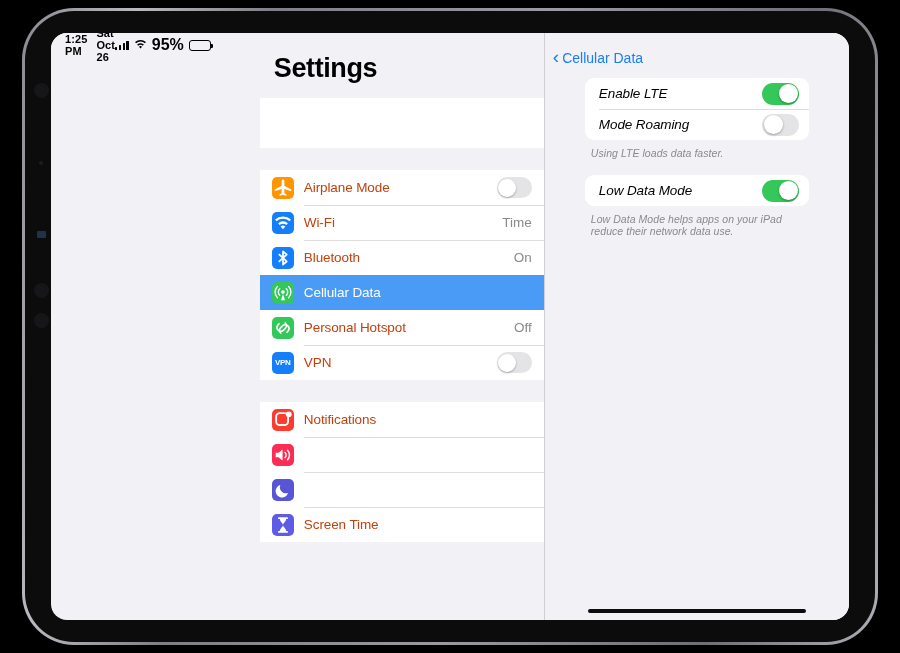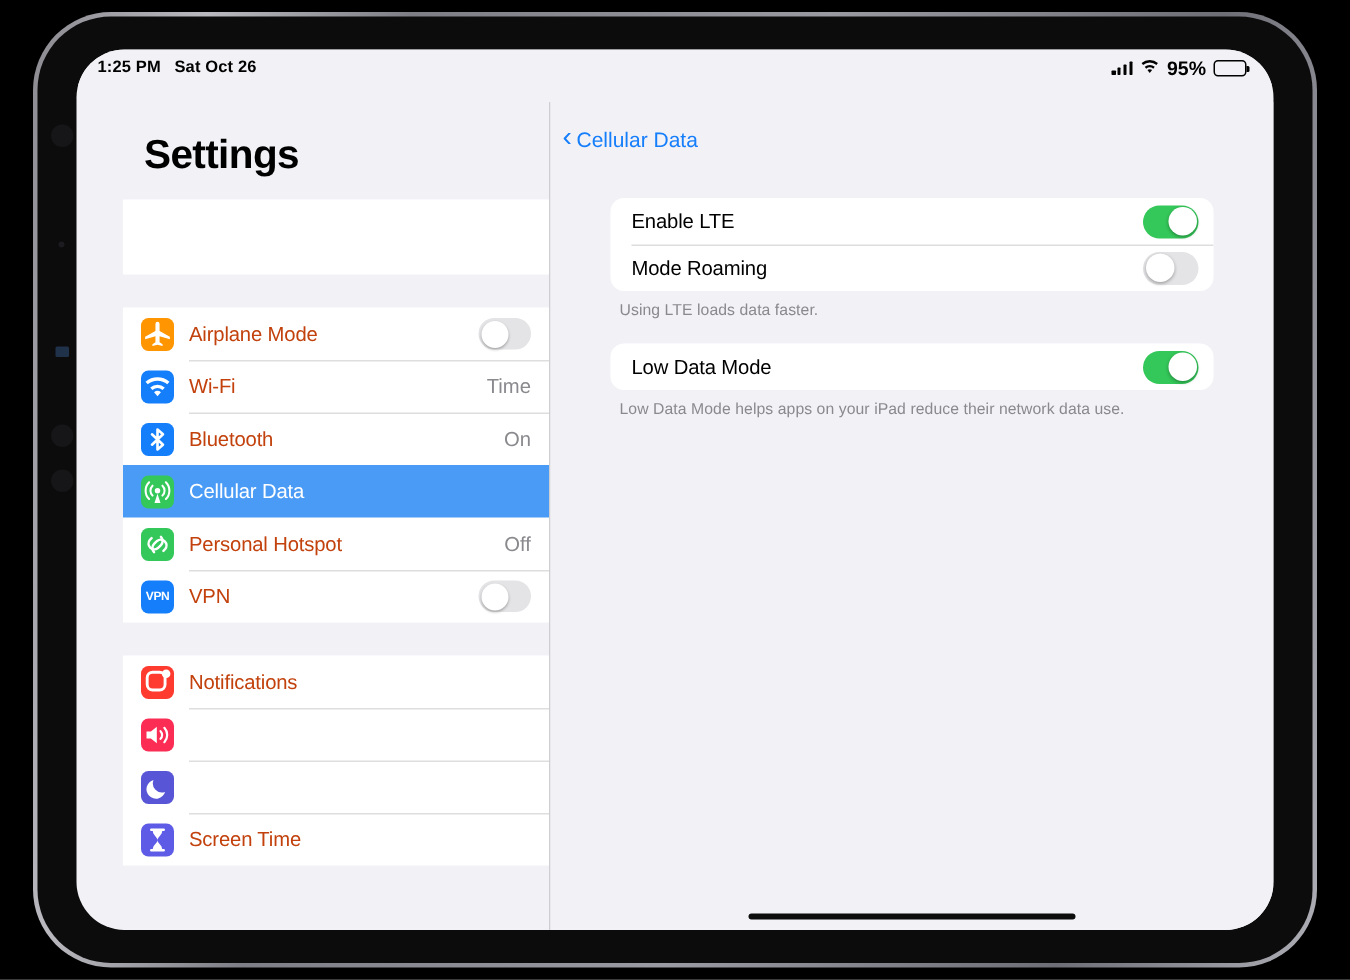--- a/index.html
+++ b/index.html
@@ -22,26 +22,25 @@
   #device-bezel {
     width: 100%; height: 100%;
     background: #0c0c0d;
     border-radius: 49px;
     padding: 22px 26px;
     position: relative;
   }
   #device-screen {
     width: 100%; height: 100%;
     background: #f2f1f6;
-    border-radius: 32px;
+    border-radius: 16px;
     overflow: hidden;
     position: relative;
     display: flex;
-    flex-direction: column;
-    gap: 11px;
+    flex-direction: row;
   }
   
   .bezel-dot {
     position: absolute;
     background: #161618;
     border-radius: 50%;
   }
   #bezel-dot-top { left: 9px; top: 72px; width: 15px; height: 15px; }
   #bezel-dot-mid { left: 9px; top: 272px; width: 15px; height: 15px; }
   #bezel-dot-low { left: 9px; top: 302px; width: 15px; height: 15px; }
@@ -62,21 +61,21 @@
     background: #f2f1f6;
   }
   #status-left { display: flex; gap: 9px; align-items: center; letter-spacing: .1px;}
   #status-right { display: flex; gap: 5px; align-items: center; }
   .sig-bars { display: flex; align-items: flex-end; gap: 1.4px; height: 9px; }
   .sig-bars i { width: 2.4px; background: #010101; border-radius: .5px; display:block; }
   .sig-bars i:nth-child(1){height:3px}
   .sig-bars i:nth-child(2){height:5px}
   .sig-bars i:nth-child(3){height:7px}
   .sig-bars i:nth-child(4){height:9px}
-  #battery-pct { font-size: 13px; font-weight: bold; }
+  #battery-pct { font-size: 16px; font-weight: bold; }
   #battery-icon {
     width: 22px; height: 11px;
     border: 1.2px solid #010101;
     border-radius: 3px;
     position: relative;
     padding: 1.3px;
   }
   #battery-icon::after {
     content:""; position:absolute; right:-3px; top:3.2px;
     width:1.8px; height:4px; background:#010101; border-radius:0 1px 1px 0;
@@ -374,21 +373,21 @@
                 </div>
               </div>
             </div>
         </div>
 
         <div id="detail">
           <div id="back-link">
             <span id="back-chevron">‹</span>
             <span>Cellular Data</span>
           </div>
-          <div id="detail-sections" style="margin-top:31px;">
+          <div id="detail-sections" style="margin-top:12px;font-style:italic;">
               <div class="detail-card">
                 <div class="d-row">
                   <span class="d-label">Enable LTE</span>
                   <span class="toggle on">
                     <span class="knob"></span>
                   </span>
                 </div>
                 <div class="d-row">
                   <span class="d-label">Mode Roaming</span>
                   <span class="toggle">

